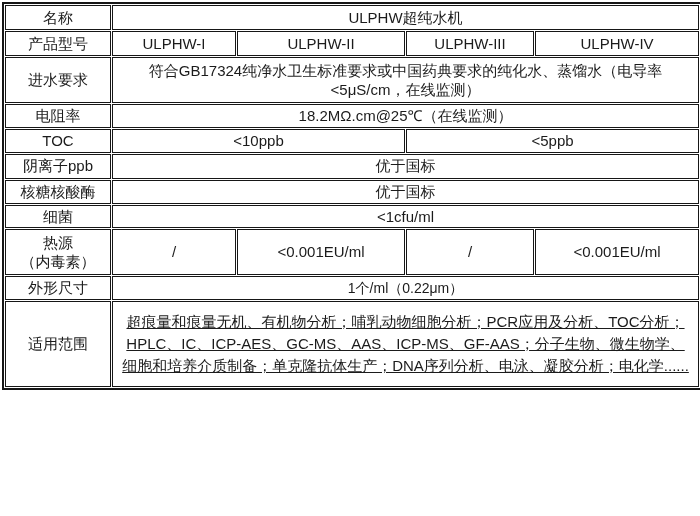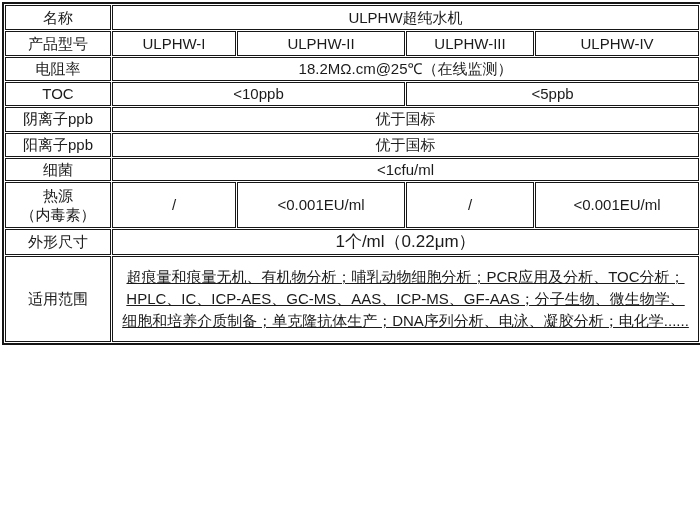--- a/index.html
+++ b/index.html
@@ -32,21 +32,21 @@
     padding: 1px 4px;
     overflow: hidden;
     background: #ffffff;
   }
   .spec-table td.lbl {
     white-space: pre-line;
     padding: 1px 2px;
     margin-top: 36px;
   }
   .spec-table td.big {
-    font-size: 17px;
+    font-size: 14px;
   }
   .spec-table td.apps {
     padding: 3px 8px;
     line-height: 22px;
     text-decoration: underline;
   }
 </style>
 </head>
 <body>
 
@@ -63,35 +63,39 @@
       <td class="lbl">名称</td>
       <td colspan="4">ULPHW超纯水机</td>
     </tr>
     <tr style="height:25px">
       <td class="lbl">产品型号</td>
       <td>ULPHW-I</td>
       <td>ULPHW-II</td>
       <td>ULPHW-III</td>
       <td>ULPHW-IV</td>
     </tr>
+    <tr style="height:46px">
+      <td class="lbl">进水要求</td>
+      <td colspan="4">符合GB17324纯净水卫生标准要求或中国药典要求的纯化水、蒸馏水（电导率&lt;5μS/cm，在线监测）</td>
+    </tr>
     <tr style="height:24px">
       <td class="lbl">电阻率</td>
       <td colspan="4">18.2MΩ.cm@25℃（在线监测）</td>
     </tr>
     <tr style="height:22px">
       <td class="lbl">TOC</td>
       <td colspan="2">&lt;10ppb</td>
       <td colspan="2">&lt;5ppb</td>
     </tr>
     <tr style="height:25px">
       <td class="lbl">阴离子ppb</td>
       <td colspan="4">优于国标</td>
     </tr>
     <tr style="height:24px">
-      <td class="lbl">阳离子ppb</td>
+      <td class="lbl">核糖核酸酶</td>
       <td colspan="4">优于国标</td>
     </tr>
     <tr style="height:23px">
       <td class="lbl">细菌</td>
       <td colspan="4">&lt;1cfu/ml</td>
     </tr>
     <tr style="height:46px">
       <td class="lbl">热源
 （内毒素）</td>
       <td>/</td>

